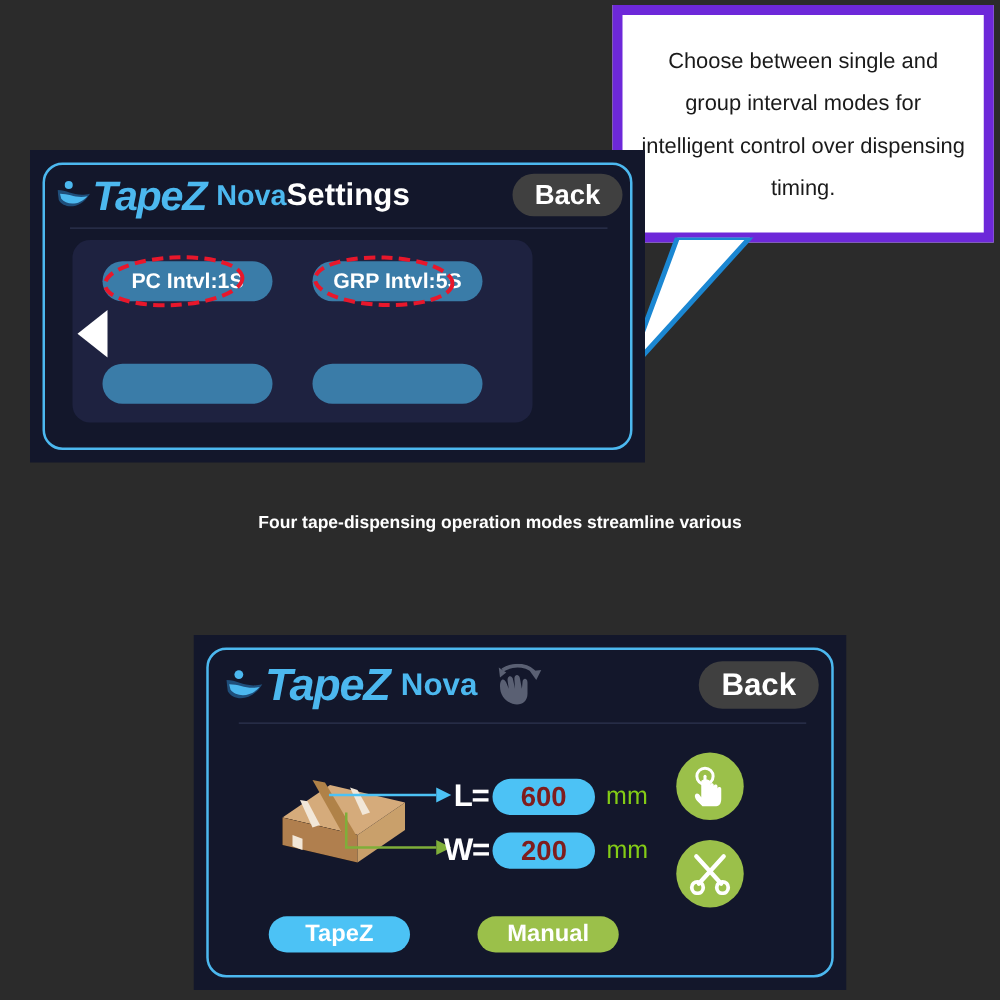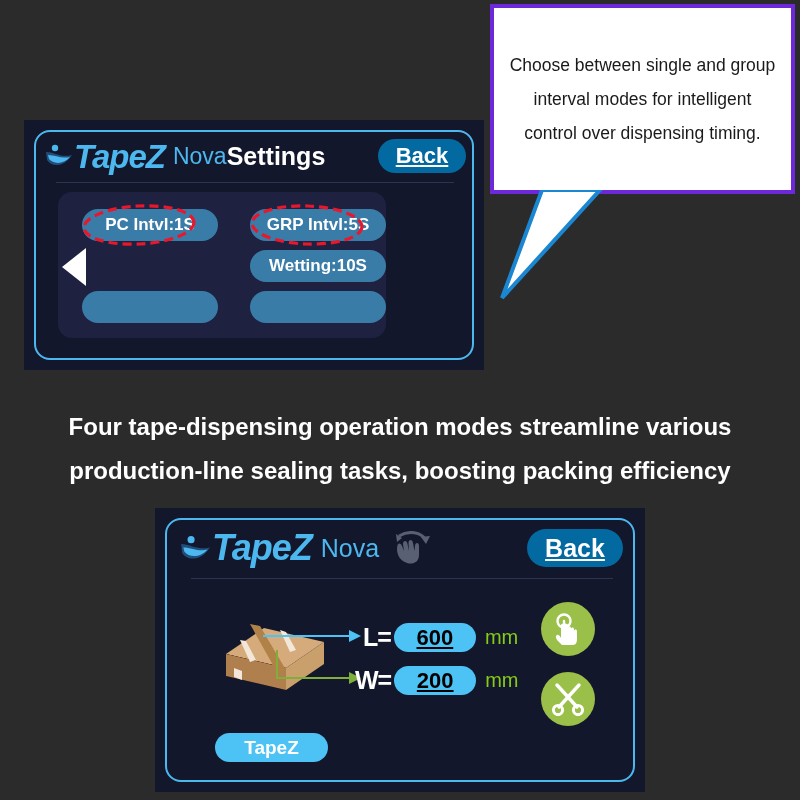--- a/index.html
+++ b/index.html
@@ -7,111 +7,110 @@
     width:800px;height:800px;
     background:#2b2b2b;
     font-family:"Liberation Sans",sans-serif;
     position:relative;overflow:hidden;
   }
   .abs{position:absolute;}
 
   
   #callout{
     left:490px;top:4px;width:305px;height:190px;
-    background:#ffffff;border:4px solid #6d28d9;box-sizing:border-box;
+    background:#ffffff;border:8px solid #6d28d9;box-sizing:border-box;
     display:flex;align-items:center;justify-content:center;
   }
   #callout p{
     margin:0;padding:0 14px;text-align:center;color:#1a1a1a;
     font-size:17.5px;line-height:1.95;font-family:"Liberation Sans",sans-serif;
   }
   #callout-tail{left:490px;top:190px;width:180px;height:110px;}
 
   
-  .panel{background:#13172b;}
+  .panel{background:#13172b;padding-left:32px;}
   .panel-inner{
     position:absolute;inset:10px;
     border:2px solid #4cb8ef;border-radius:16px;
     box-sizing:border-box;
   }
   .brandrow{
     position:absolute;left:22px;right:18px;top:14px;height:42px;
     display:flex;align-items:center;
   }
   .swoosh{width:26px;height:28px;margin-right:2px;flex:0 0 auto;}
   .logo-tapez{
     font-family:"Liberation Sans",sans-serif;
     font-weight:bold;font-style:italic;color:#4cb8ef;
     letter-spacing:-1px;line-height:1;
   }
   .logo-nova{
-    font-family:"Liberation Sans",sans-serif;font-weight:normal;
+    font-family:"Liberation Sans",sans-serif;font-weight:bold;
     color:#4cb8ef;line-height:1;
   }
   .hdr-title{
     font-family:"Liberation Sans",sans-serif;font-weight:bold;
     color:#ffffff;line-height:1;
   }
   .back-btn{
-    margin-left:auto;background:#0369a1;border-radius:999px;
+    margin-left:auto;background:#404040;border-radius:999px;
     color:#ffffff;font-weight:bold;display:flex;
-    align-items:center;justify-content:center;text-decoration:underline;
+    align-items:center;justify-content:center;
   }
   .divider{position:absolute;height:1px;background:#2e3450;}
 
   
   #settings-panel{left:24px;top:120px;width:460px;height:250px;}
   #settings-panel .brandrow{top:16px;height:40px;}
   #settings-panel .logo-tapez{font-size:33px;}
   #settings-panel .logo-nova{font-size:23px;margin-left:8px;}
   #settings-panel .hdr-title{font-size:25px;margin-left:0;}
   #settings-panel .back-btn{width:88px;height:34px;font-size:22px;}
   #settings-panel .divider{left:32px;right:30px;top:62px;}
 
   #settings-card{
-    left:34px;top:72px;width:328px;height:146px;
+    left:34px;top:72px;width:368px;height:146px;
     background:#1e2240;border-radius:14px;
   }
   .opt-btn{
     position:absolute;width:136px;height:32px;border-radius:999px;
     background:#3a7ca8;color:#ffffff;font-weight:bold;font-size:17px;
     display:flex;align-items:center;justify-content:center;
     font-family:"Liberation Sans",sans-serif;
   }
   #arrow-left{left:62px;top:248px;width:0;height:0;
     border-top:19px solid transparent;border-bottom:19px solid transparent;
     border-right:24px solid #ffffff;}
   .scribble{pointer-events:none;}
 
   
   #caption{
     left:0;top:405px;width:800px;text-align:center;color:#ffffff;
-    font-weight:bold;font-size:24px;line-height:1.85;
+    font-weight:bold;font-size:14px;line-height:1.85;
     font-family:"Liberation Sans",sans-serif;
   }
 
   
   #size-panel{left:155px;top:508px;width:490px;height:284px;}
   #size-panel .brandrow{left:26px;right:22px;top:18px;height:44px;}
   #size-panel .logo-tapez{font-size:36px;}
   #size-panel .logo-nova{font-size:25px;margin-left:9px;}
   #size-panel .back-btn{width:96px;height:38px;font-size:25px;}
   #size-panel .divider{left:36px;right:32px;top:70px;}
   .gesture-icon{width:40px;height:34px;margin-left:14px;}
 
   #box-art{left:65px;top:116px;width:110px;height:78px;}
   .dimrow{position:absolute;display:flex;align-items:center;}
   .dimlabel{color:#ffffff;font-weight:bold;font-size:25px;
     font-family:"Liberation Sans",sans-serif;letter-spacing:-1px;}
   .dimfield{
     width:82px;height:29px;border-radius:999px;background:#4cc2f5;
-    color:#000000;font-weight:bold;font-size:22px;margin-left:3px;
-    display:flex;align-items:center;justify-content:center;
-    font-family:"Liberation Sans",sans-serif;
-    text-decoration:underline;
+    color:#7f1d1d;font-weight:bold;font-size:22px;margin-left:3px;
+    display:flex;align-items:center;justify-content:center;
+    font-family:"Liberation Sans",sans-serif;
   }
   .dimunit{color:#84cc16;font-weight:normal;font-size:20px;margin-left:9px;
     font-family:"Liberation Sans",sans-serif;}
 
   .mode-btn{
     position:absolute;width:113px;height:29px;border-radius:999px;
     color:#ffffff;font-weight:bold;font-size:19px;
     display:flex;align-items:center;justify-content:center;
     font-family:"Liberation Sans",sans-serif;
   }
@@ -144,38 +143,36 @@
     <span class="logo-nova">Nova</span>
     <span class="hdr-title">Settings</span>
     <div class="back-btn">Back</div>
   </div>
 
   <div class="divider"></div>
 
   <div class="abs" id="settings-card">
     <div class="opt-btn" style="left:24px;top:17px;">PC Intvl:1S</div>
     <div class="opt-btn" style="left:192px;top:17px;">GRP Intvl:5S</div>
-    <div class="opt-btn" style="left:192px;top:58px;">Wetting:10S</div>
     <div class="opt-btn" style="left:24px;top:99px;"></div>
     <div class="opt-btn" style="left:192px;top:99px;"></div>
   </div>
 
   <div class="abs" style="left:0;top:0;width:460px;height:250px;">
     <svg class="scribble" width="460" height="250" viewBox="0 0 460 250">
       <ellipse cx="115" cy="105" rx="55" ry="19" fill="none" stroke="#e8172b" stroke-width="3.2" stroke-dasharray="9 5" transform="rotate(-3 115 105)"></ellipse>
       <ellipse cx="283" cy="105" rx="55" ry="19" fill="none" stroke="#e8172b" stroke-width="3.2" stroke-dasharray="9 5" transform="rotate(2 283 105)"></ellipse>
     </svg>
   </div>
 </div>
 
 <div class="abs" id="arrow-left"></div>
 
 <div class="abs" id="caption">
   <div>Four tape-dispensing operation modes streamline various</div>
-  <div>production-line sealing tasks, boosting packing efficiency</div>
 </div>
 
 <div class="abs panel" id="size-panel">
   <div class="panel-inner"></div>
 
   <div class="brandrow">
     <svg class="swoosh" style="width:29px;height:31px;" viewBox="0 0 26 28">
       <circle cx="9" cy="6" r="3.2" fill="#4cb8ef"></circle>
       <path d="M0 10 C9 10 14 16 26 13 C18 26 5 25 1 18 Z" fill="#1f4e7a"></path>
       <path d="M2 13 C10 13 15 17 24 15 C17 23 7 22 3 17 Z" fill="#4cb8ef"></path>
@@ -219,20 +216,21 @@
     <span class="dimunit">mm</span>
   </div>
 
   <div class="dimrow" style="left:200px;top:158px;">
     <span class="dimlabel">W=</span>
     <div class="dimfield">200</div>
     <span class="dimunit">mm</span>
   </div>
 
   <div class="mode-btn" style="left:60px;top:225px;background:#4cc2f5;">TapeZ</div>
+  <div class="mode-btn" style="left:227px;top:225px;background:#9bc04a;">Manual</div>
 
   <div class="circle-btn" style="left:386px;top:94px;">
     <svg width="34" height="34" viewBox="0 0 34 34">
       <circle cx="13" cy="9" r="6.5" fill="none" stroke="#ffffff" stroke-width="2.4"></circle>
       <path d="M13 9 L13 21" stroke="#ffffff" stroke-width="2.4" stroke-linecap="round"></path>
       <path d="M10 13 L10 26 C10 26 8 22 6 23 C4 24 5 27 7 29 L11 33 L22 33
                C25 33 26 30 26 27 L26 19 C26 17 23 17 23 19 L23 22 L23 17
                C23 15 20 15 20 17 L20 21 L20 16 C20 14 17 14 17 16 L17 21 L17 13
                C17 11 10 11 10 13 Z" fill="#ffffff"></path>
     </svg>

